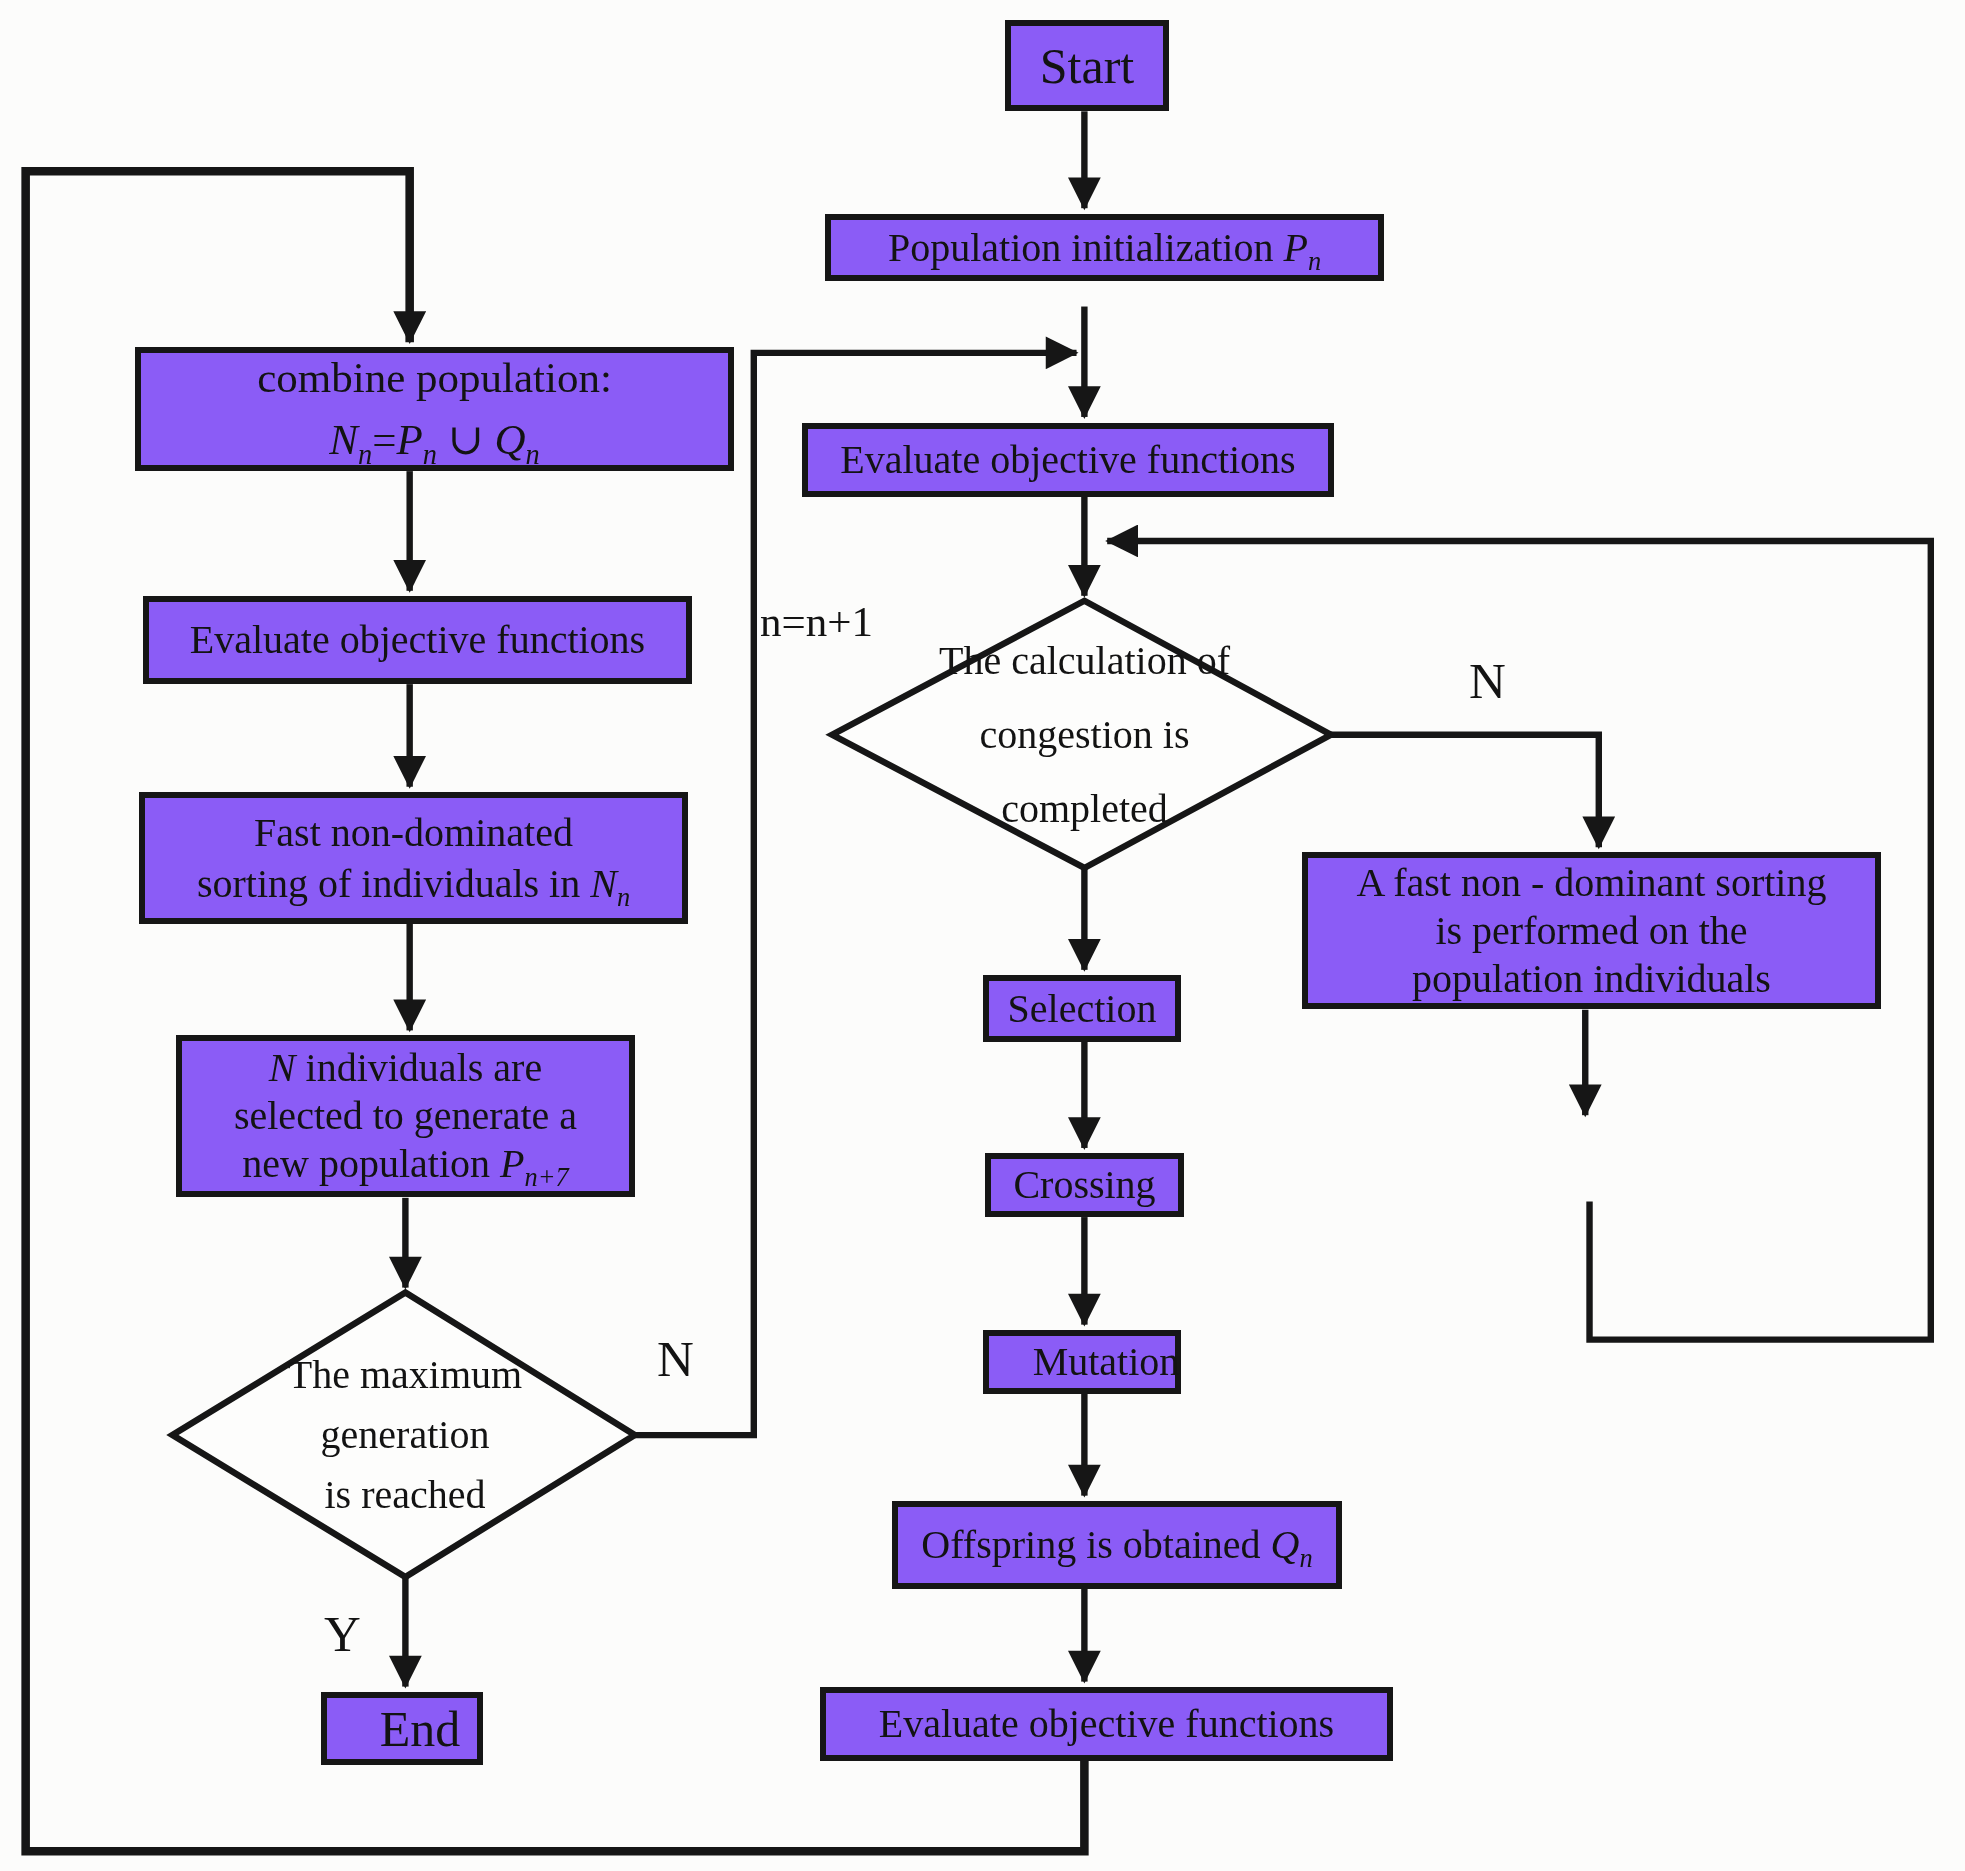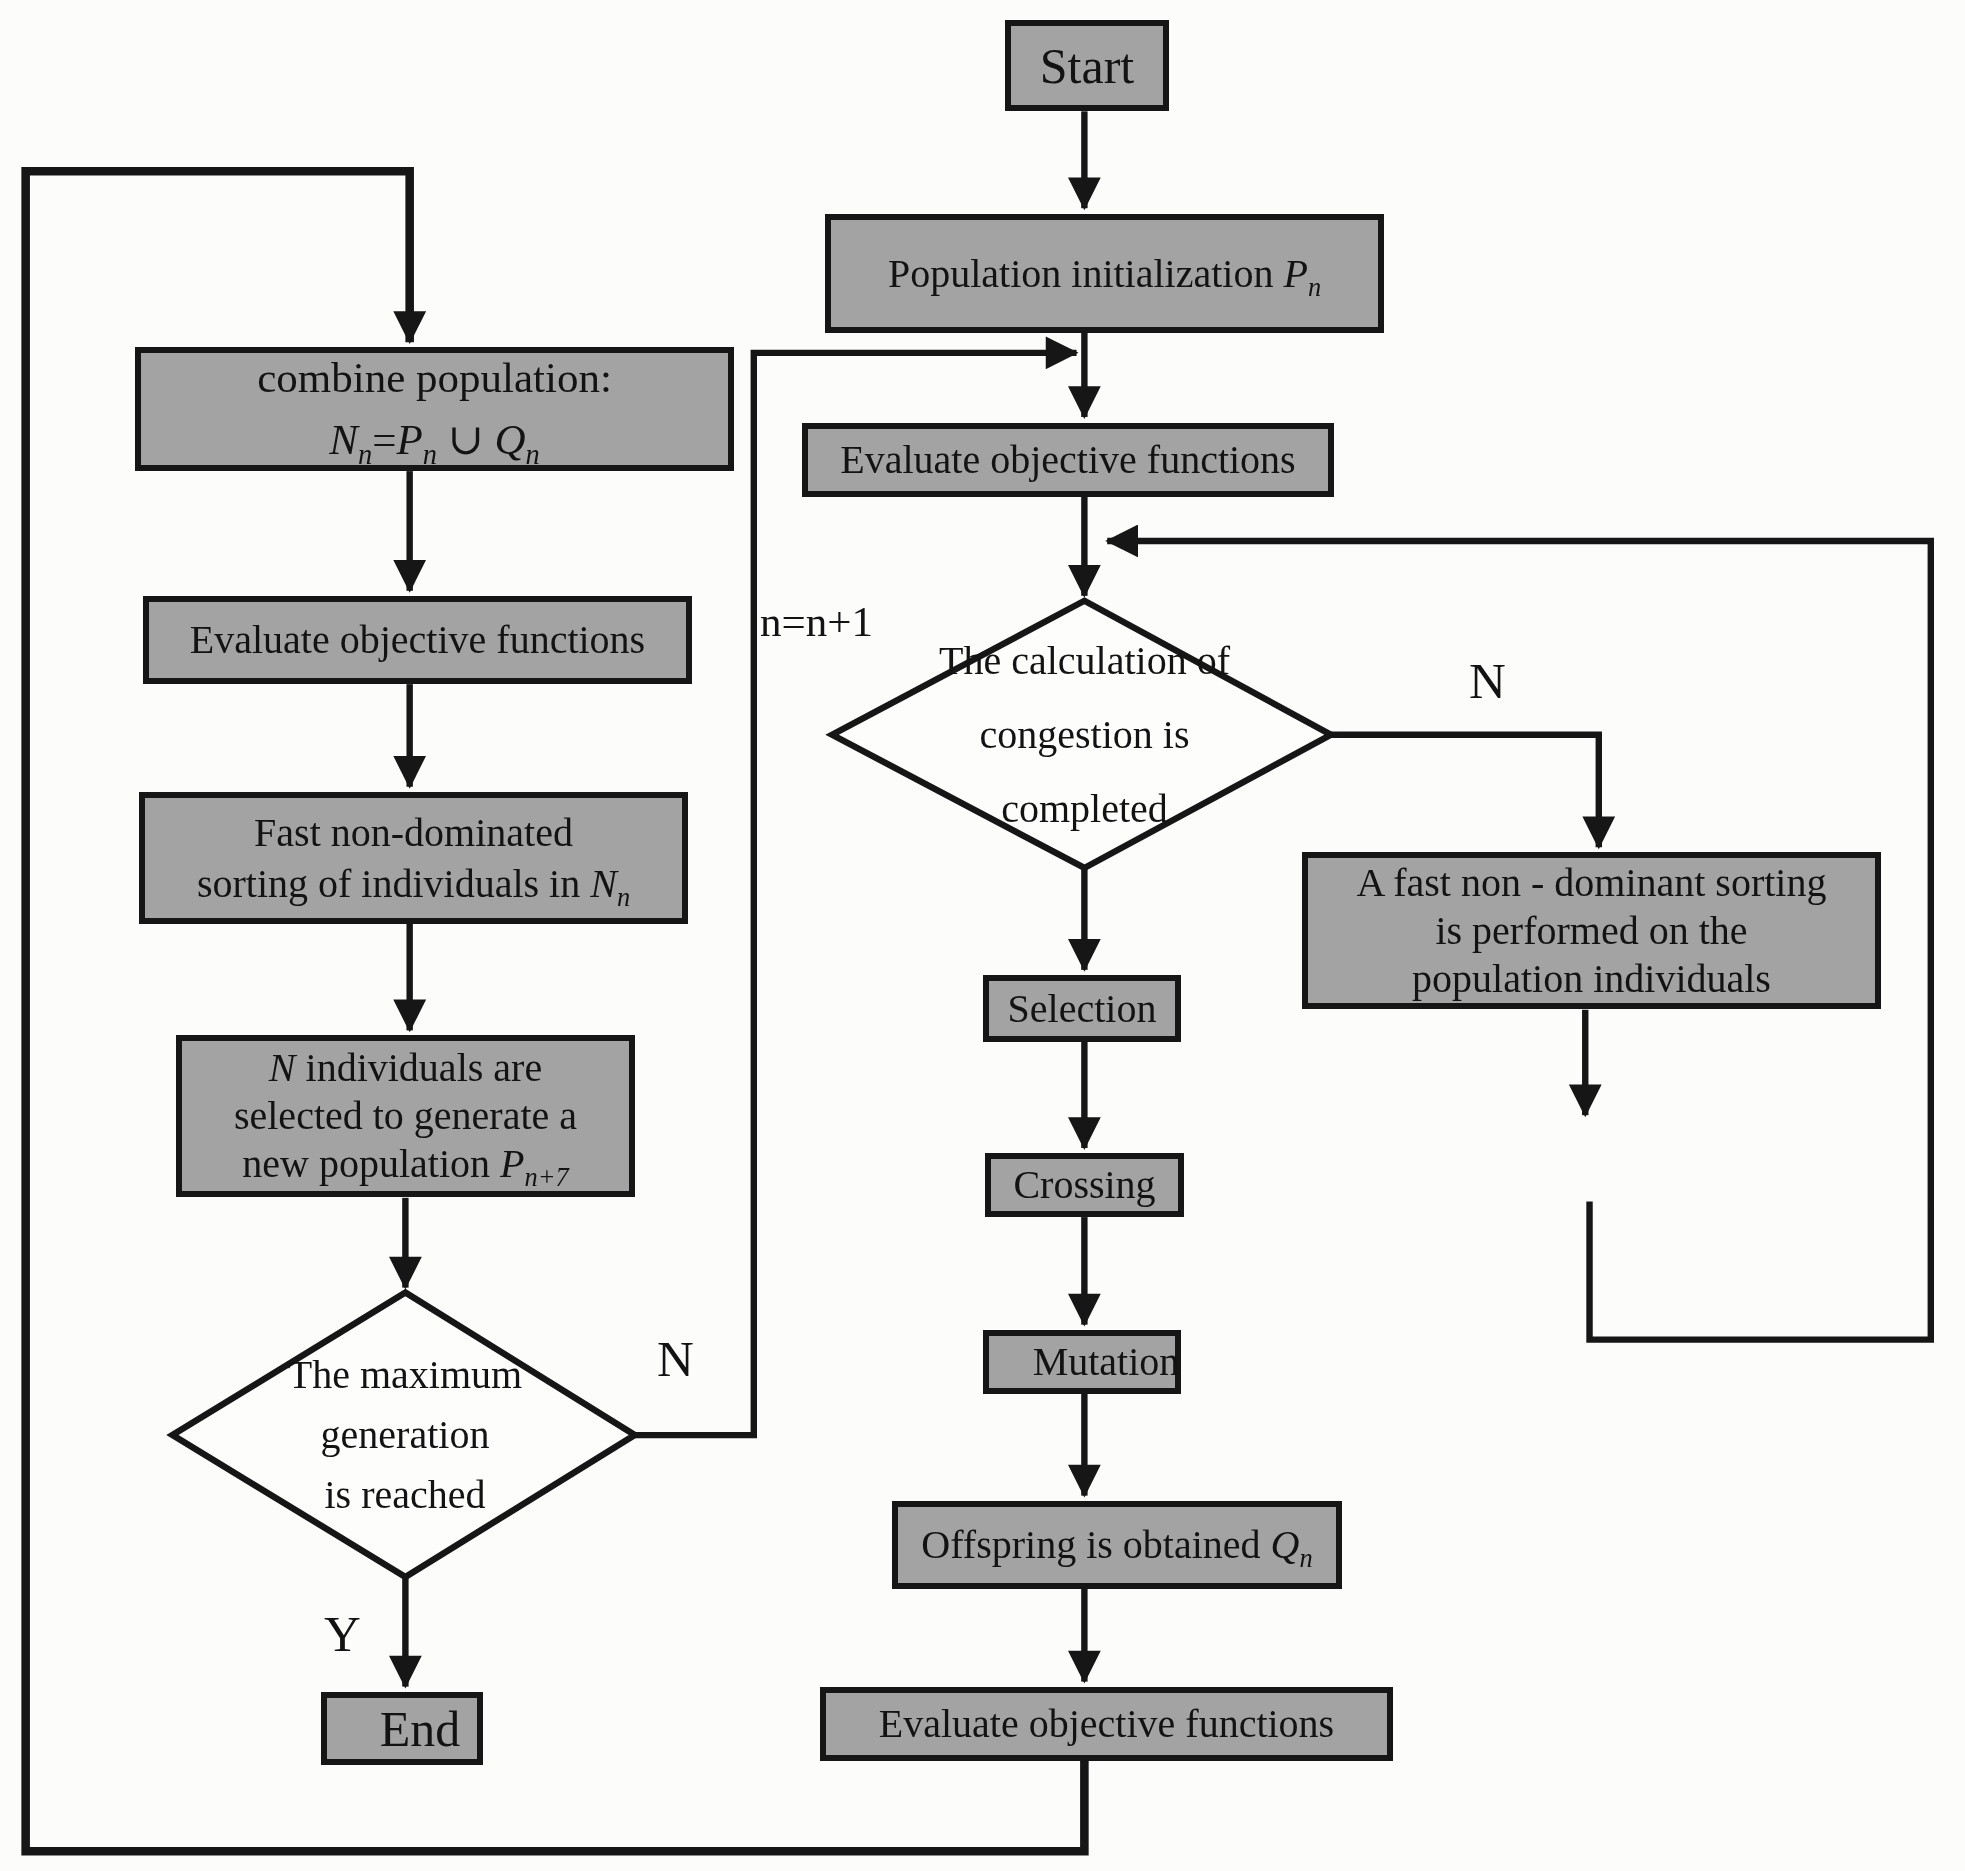--- a/index.html
+++ b/index.html
@@ -8,21 +8,21 @@
     background:#fcfcfb;color:#131313;
     font-family:"Liberation Serif","DejaVu Serif",serif;
   }
   .canvas{position:relative;width:1965px;height:1872px;overflow:hidden;}
   .canvas svg{position:absolute;left:0;top:0;}
   .conn{stroke:#161616;stroke-width:9;fill:none;}
   .conn.thick{stroke-width:12;}
   .diamond{fill:#fdfdfc;stroke:#161616;stroke-width:9;}
   .node{
     position:absolute;box-sizing:border-box;
-    background:#a3a3a3;border:6.4px solid #161616;
+    background:#8b5cf6;border:6.4px solid #161616;
     display:flex;align-items:center;justify-content:center;
     text-align:center;font-size:40px;line-height:1.28;
   }
   .node.fs-big{font-size:50px;}
   .node.fs-combine{font-size:43px;line-height:1.45;}
   .node.tight{line-height:1.2;}
   .dtext{
     position:absolute;display:flex;align-items:center;justify-content:center;
     text-align:center;font-size:40px;background:transparent;border:none;
   }
@@ -69,21 +69,21 @@
     <path class="conn" d="M891 2014 H1058 V495 H1511" marker-end="url(#arrow)"></path>
 
     <polygon class="diamond" points="1522,843 1868,1031 1522,1218 1168,1031"></polygon>
     <polygon class="diamond" points="569,1814 891,2014 569,2213 242,2014"></polygon>
   </svg>
 
   <div class="node fs-big" style="left:1005px;top:20px;width:164px;height:91px;">
     <span>Start</span>
   </div>
 
-  <div class="node" style="left:825px;top:214px;width:559px;height:119px;">
+  <div class="node" style="left:825px;top:214px;width:559px;height:67px;">
     <span>Population initialization <i>P</i><sub>n</sub></span>
   </div>
 
   <div class="node" style="left:802px;top:423px;width:532px;height:74px;">
     <span>Evaluate objective functions</span>
   </div>
 
   <div class="dtext d-right" style="left:835px;top:621px;width:499px;height:228px;">
     <span>The calculation of<br>congestion is<br>completed</span>
   </div>

